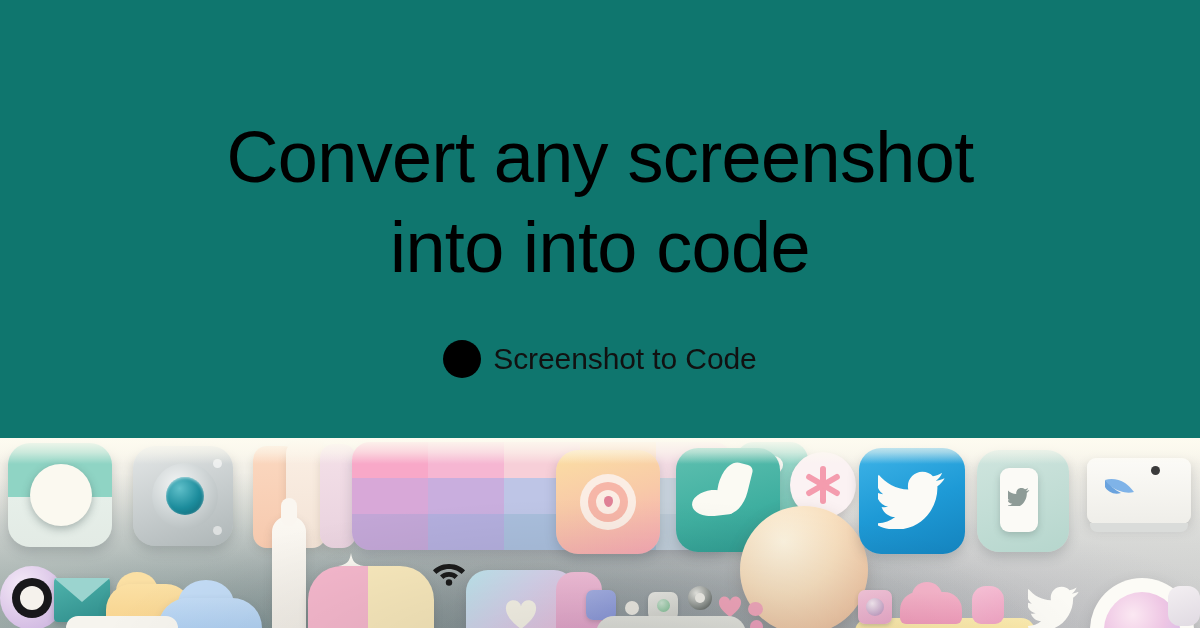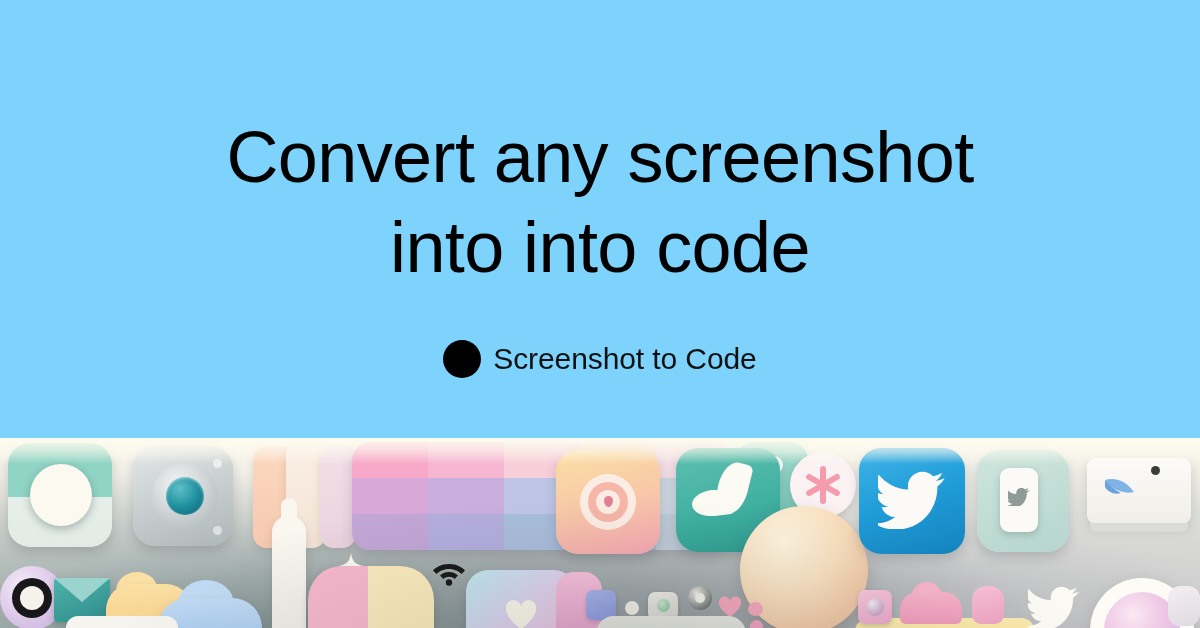--- a/index.html
+++ b/index.html
@@ -12,21 +12,21 @@
   }
   body {
     font-family: "Liberation Sans", sans-serif;
     background: #FDFBF0;
   }
 
   .og-card {
     position: relative;
     width: 1200px;
     height: 628px;
-    background: #7dd3fc;
+    background: #0f766e;
     overflow: hidden;
   }
 
   
   .hero {
     position: absolute;
     top: 0; left: 0;
     width: 1200px;
     height: 440px;
     display: flex;

